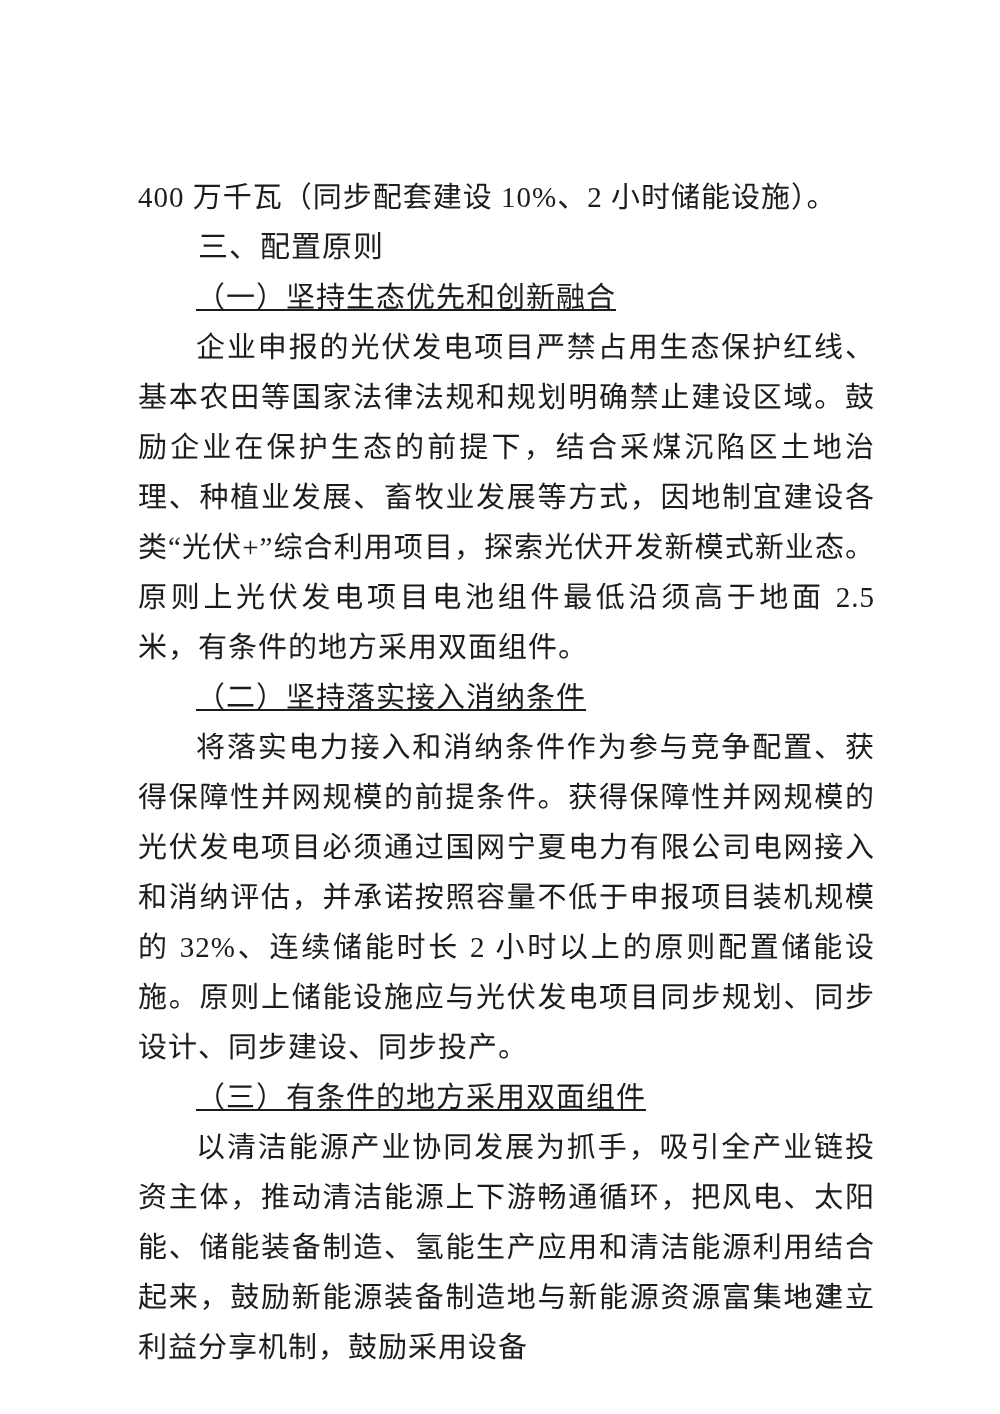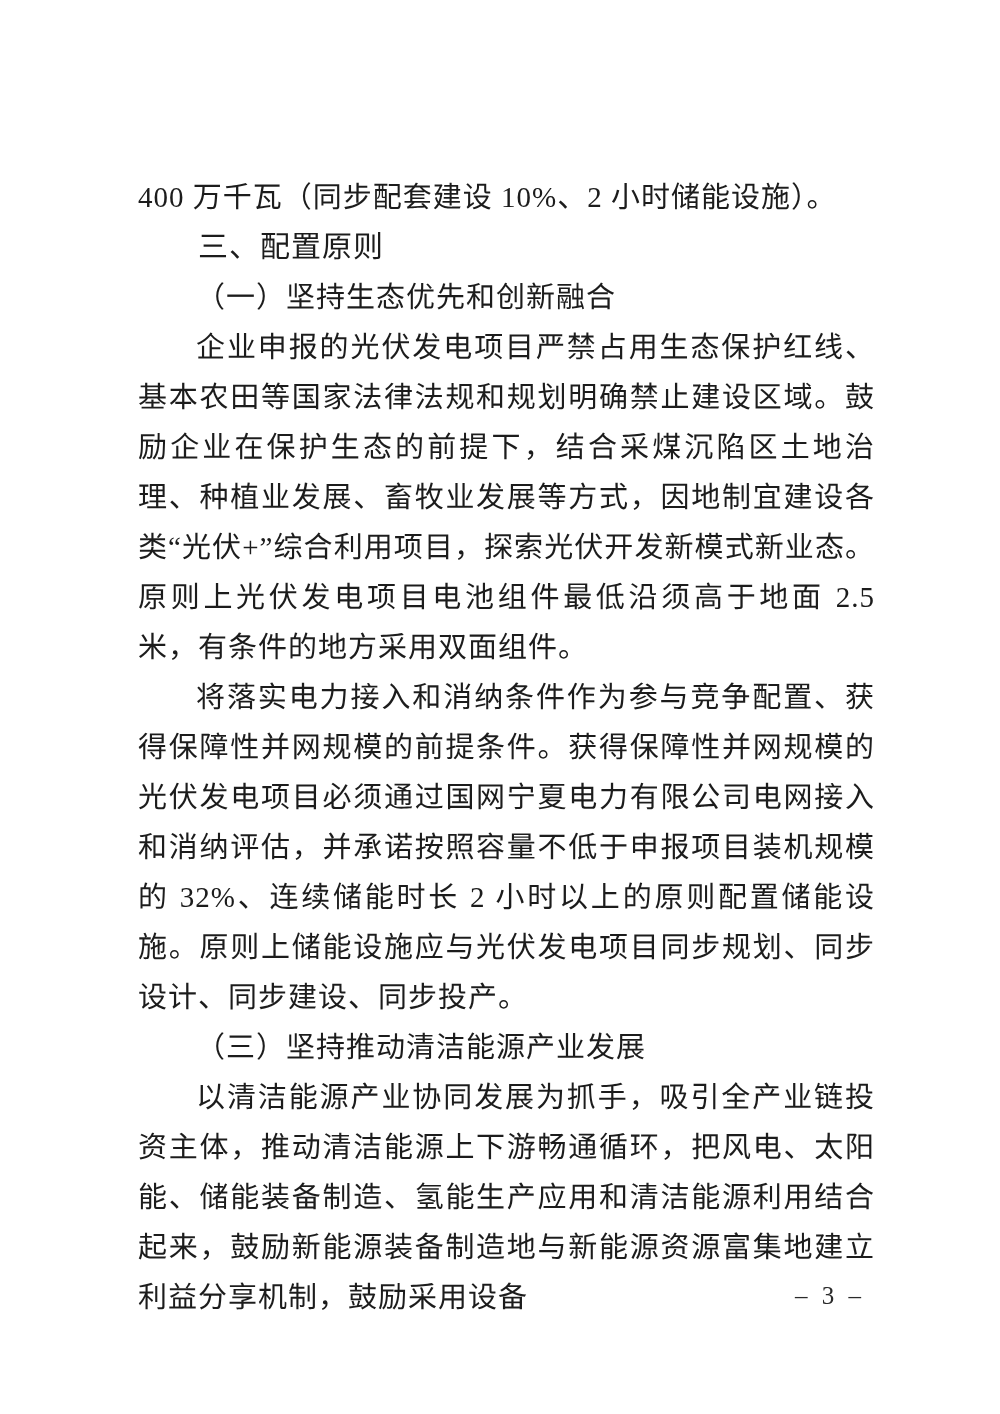--- a/index.html
+++ b/index.html
@@ -42,20 +42,21 @@
   }
   .section-heading {
     font-family: Liberation Sans, sans-serif;
     font-weight: 700;
     font-size: 30px !important;
     text-indent: 2em;
   }
   .sub-heading {
     text-indent: 2em;
     font-weight: 500;
+    text-decoration: underline;
   }
   .page-number {
     position: absolute;
     right: 135px;
     bottom: 104px;
     font-size: 25px;
     letter-spacing: 4px;
     color: #2a2a2a;
     font-family: "Liberation Serif", "DejaVu Serif", serif;
   }
@@ -67,23 +68,24 @@
   <div class="content">
 
     <p class="para para-continuation">400 万千瓦（同步配套建设 10%、2 小时储能设施）。</p>
 
     <h2 class="section-heading">三、配置原则</h2>
 
     <h3 class="sub-heading">（一）坚持生态优先和创新融合</h3>
 
     <p class="para">企业申报的光伏发电项目严禁占用生态保护红线、基本农田等国家法律法规和规划明确禁止建设区域。鼓励企业在保护生态的前提下，结合采煤沉陷区土地治理、种植业发展、畜牧业发展等方式，因地制宜建设各类“光伏+”综合利用项目，探索光伏开发新模式新业态。原则上光伏发电项目电池组件最低沿须高于地面 2.5 米，有条件的地方采用双面组件。</p>
 
+    <h3 class="sub-heading">（二）坚持落实接入消纳条件</h3>
 
     <p class="para">将落实电力接入和消纳条件作为参与竞争配置、获得保障性并网规模的前提条件。获得保障性并网规模的光伏发电项目必须通过国网宁夏电力有限公司电网接入和消纳评估，并承诺按照容量不低于申报项目装机规模的 32%、连续储能时长 2 小时以上的原则配置储能设施。原则上储能设施应与光伏发电项目同步规划、同步设计、同步建设、同步投产。</p>
 
-    <h3 class="sub-heading">（三）坚持推动清洁能源产业发展</h3>
+    <h3 class="sub-heading">（三）有条件的地方采用双面组件</h3>
 
     <p class="para">以清洁能源产业协同发展为抓手，吸引全产业链投资主体，推动清洁能源上下游畅通循环，把风电、太阳能、储能装备制造、氢能生产应用和清洁能源利用结合起来，鼓励新能源装备制造地与新能源资源富集地建立利益分享机制，鼓励采用设备</p>
 
   </div>
 
   <div class="page-number">– 3 –</div>
 </div>
 
 </body></html>

